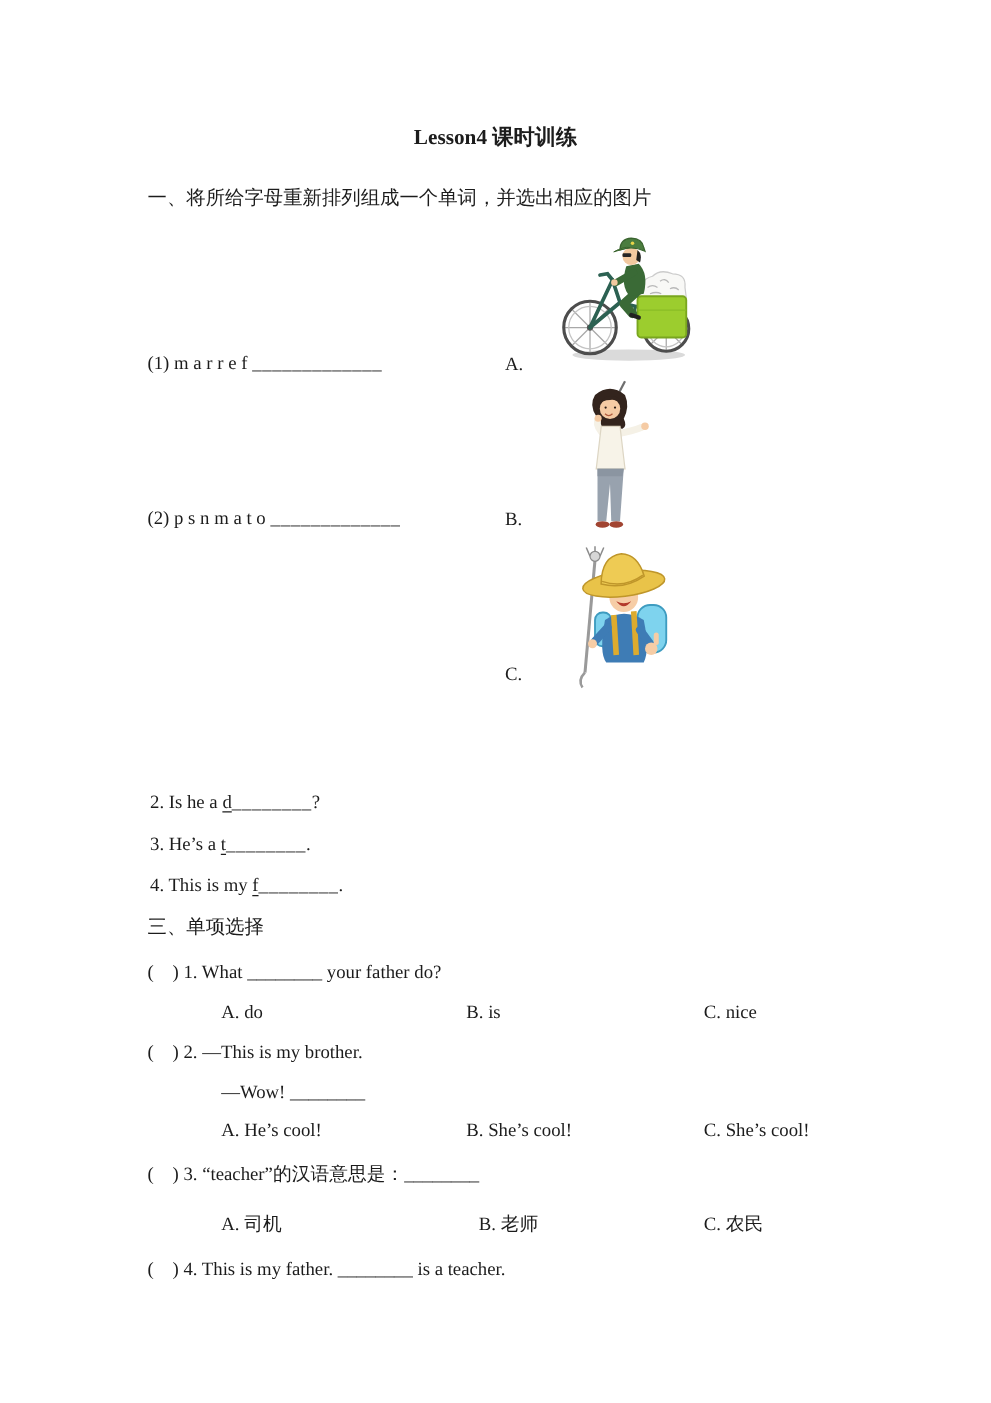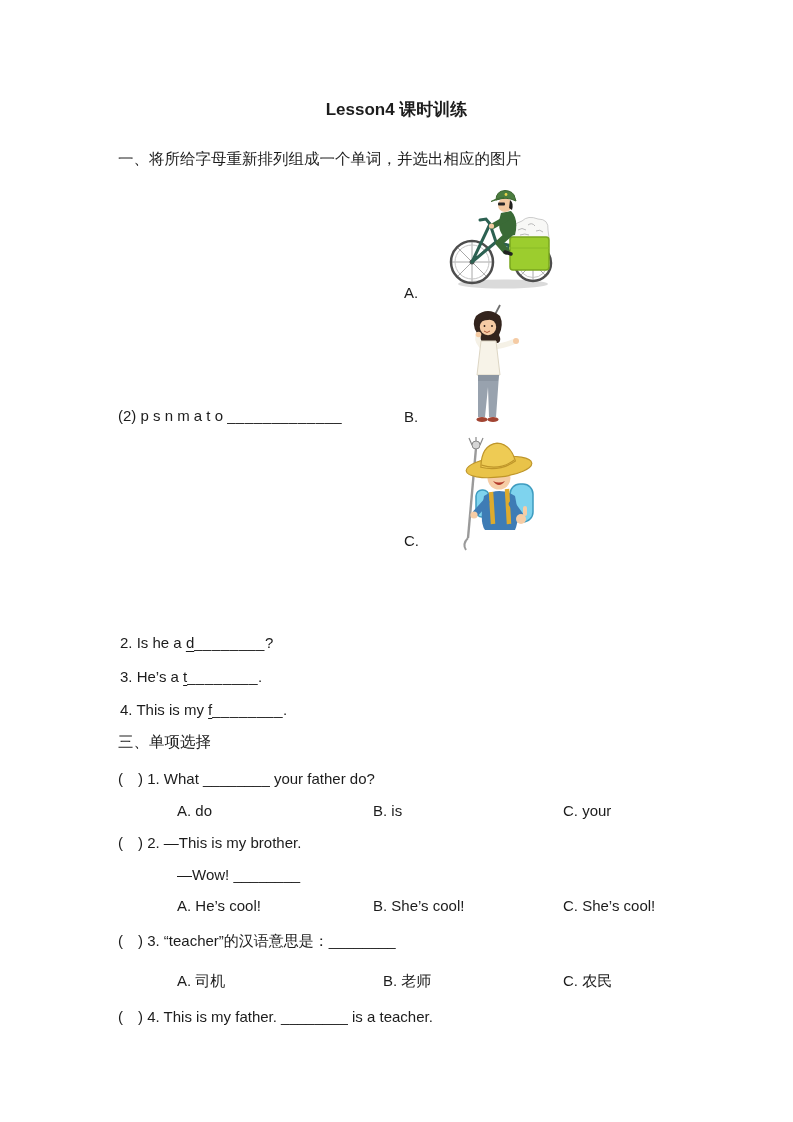--- a/index.html
+++ b/index.html
@@ -1,20 +1,20 @@
 <!DOCTYPE html>
 <html><head>
 <meta charset="utf-8">
 <style>
   html,body{margin:0;padding:0;background:#ffffff;}
   .page{
     position:relative;
     width:793px;height:1122px;
     background:#ffffff;
-    font-family:Liberation Sans, sans-serif;
+    font-family:Liberation Serif, serif;
     color:#1c1c1c;
     overflow:hidden;
   }
   .abs{position:absolute;white-space:nowrap;line-height:19px;font-size:15px;}
   .title{left:0;top:100px;width:793px;text-align:center;font-weight:bold;font-size:17px;white-space:nowrap;}
   .heading{font-size:15.5px;}
   .u-letter{text-decoration:underline;text-underline-offset:3px;}
   .blank{letter-spacing:0.5px;}
   svg{display:block;}
 </style>
@@ -63,20 +63,21 @@
       <circle cx="43.5" cy="40" r="2.6" fill="#f2c9a0"></circle>
       <circle cx="57" cy="19" r="7" fill="#f2c9a0"></circle>
       <path d="M62,14 Q66,17 64,24 L61,22 Z" fill="#20201e"></path>
       <rect x="50" y="16.5" width="7" height="3" rx="1" fill="#262626"></rect>
       <path d="M48,14 Q48,5 57,4.5 Q66,5 67,12 L68,15 Q58,10 48,14 Z" fill="#4b7d3f" stroke="#3a642f" stroke-width="1"></path>
       <path d="M48,14 L43,15.5 Q51,11 56,12 Z" fill="#5c9149" stroke="#3a642f" stroke-width="0.8"></path>
       <circle cx="58" cy="8.5" r="1.4" fill="#e8d44a"></circle>
     </svg>
   </div>
 
+  <div class="abs" style="left:118px;top:282px;"><span>(1) m a r r e f </span><span class="blank">_____________</span></div>
   <div class="abs" style="left:404px;top:283px;">A.</div>
 
   <div class="abs" style="left:450px;top:303px;">
     <svg viewBox="0 0 82 126" width="82" height="126">
       <line x1="50" y1="2" x2="29" y2="42" stroke="#6e6e6e" stroke-width="1.8"></line>
       <path d="M26,13 Q38,3 50,13 Q54,22 49,32 Q52,38 48,40 L30,38 Q24,36 27,30 Q21,21 26,13 Z" fill="#33241d"></path>
       <circle cx="38" cy="24" r="8.2" fill="#f5cba4"></circle>
       <path d="M29,21 Q33,13 40,14 Q46,14 47,20 Q42,16 38,17 Q32,17 29,21 Z" fill="#33241d"></path>
       <path d="M34,28 q3,3 6,0" fill="none" stroke="#b05a3c" stroke-width="1"></path>
       <circle cx="34.5" cy="23" r="0.9" fill="#2a1c15"></circle>
@@ -137,21 +138,21 @@
 
   <div class="abs" style="left:120px;top:667px;"><span>3. He’s a </span><span class="u-letter">t</span><span class="blank">________</span><span>.</span></div>
 
   <div class="abs" style="left:120px;top:700px;"><span>4. This is my </span><span class="u-letter">f</span><span class="blank">________</span><span>.</span></div>
 
   <div class="abs heading" style="left:118px;top:732px;">三、单项选择</div>
 
   <div class="abs" style="left:118px;top:769px;">(　) 1. What ________ your father do?</div>
   <div class="abs" style="left:177px;top:801px;">A. do</div>
   <div class="abs" style="left:373px;top:801px;">B. is</div>
-  <div class="abs" style="left:563px;top:801px;">C. your</div>
+  <div class="abs" style="left:563px;top:801px;">C. nice</div>
 
   <div class="abs" style="left:118px;top:833px;text-align:right;">(　) 2. —This is my brother.</div>
   <div class="abs" style="left:177px;top:865px;">—Wow! ________</div>
   <div class="abs" style="left:177px;top:896px;">A. He’s cool!</div>
   <div class="abs" style="left:373px;top:896px;">B. She’s cool!</div>
   <div class="abs" style="left:563px;top:896px;">C. She’s cool!</div>
 
   <div class="abs" style="left:118px;top:931px;text-align:center;">(　) 3. “teacher”的汉语意思是：________</div>
   <div class="abs" style="left:177px;top:971px;">A. 司机</div>
   <div class="abs" style="left:373px;top:971px;margin-left:10px;">B. 老师</div>

